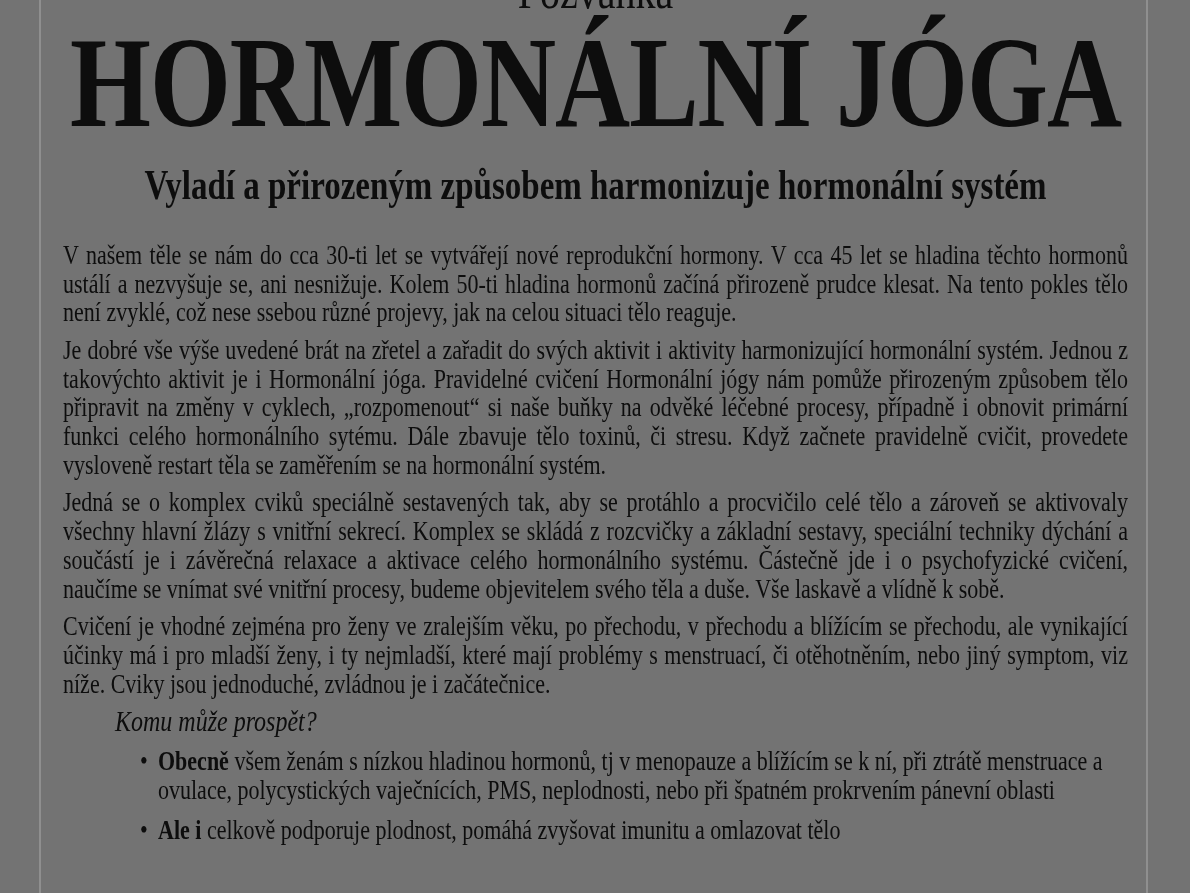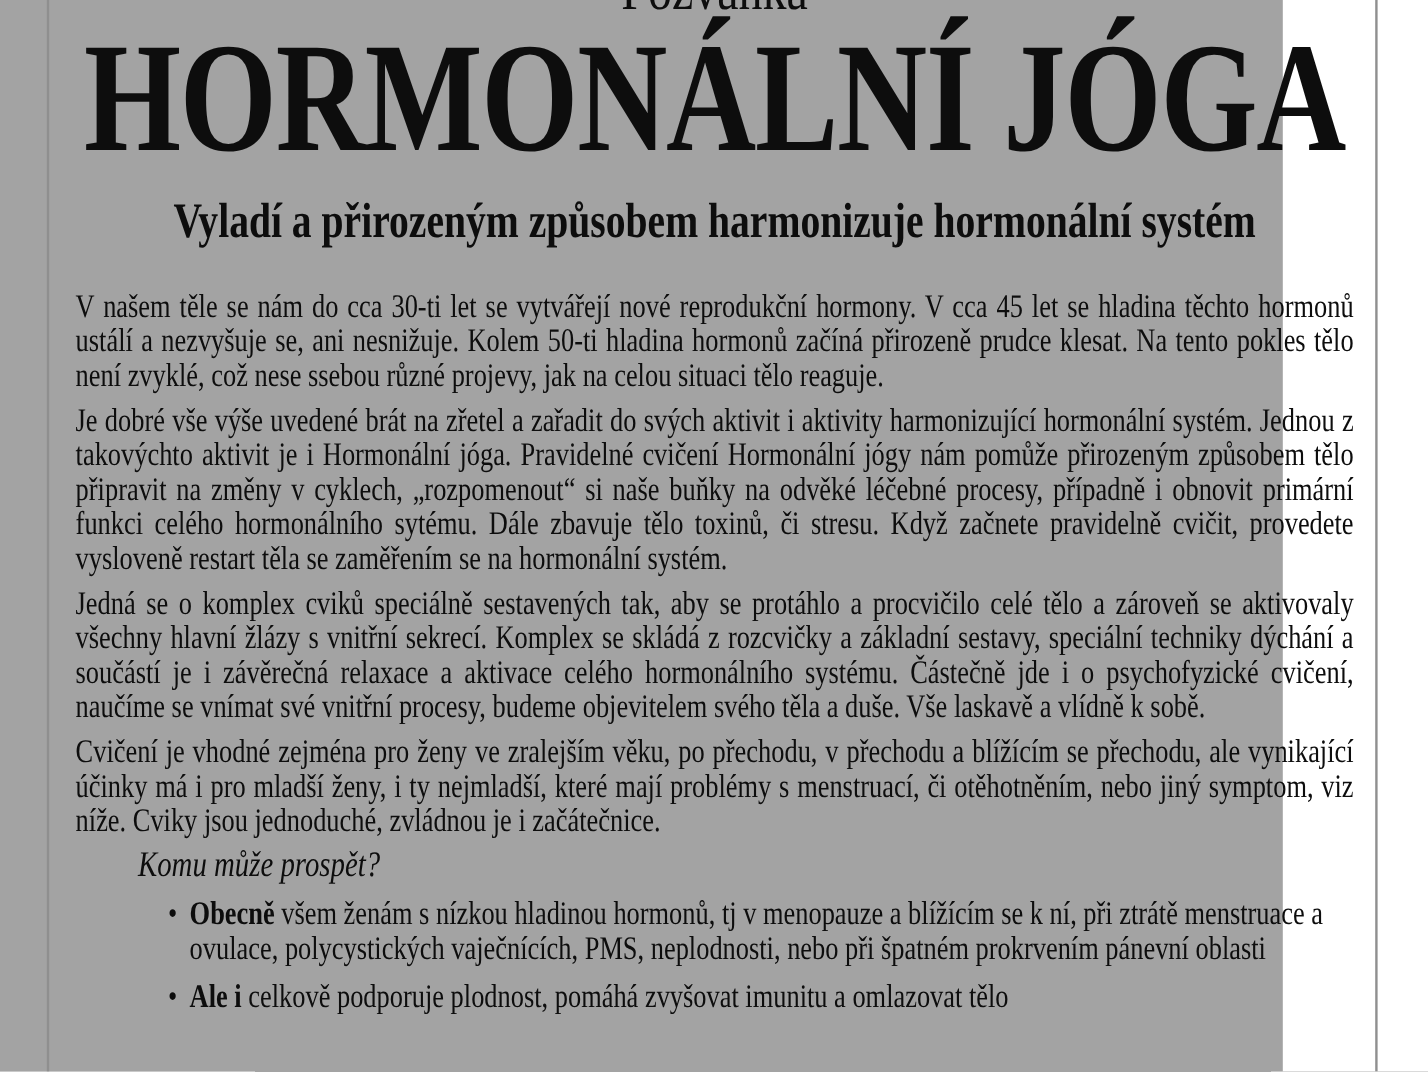--- a/index.html
+++ b/index.html
@@ -3,21 +3,21 @@
 <meta charset="utf-8">
 <style>
   html, body { margin: 0; padding: 0; }
   body {
     width: 1190px; height: 893px;
     overflow: hidden;
     background: #ffffff;
     font-family: "Liberation Serif", "DejaVu Serif", serif;
     color: #0d0d0d;
   }
-  .page { position: relative; width: 1069px; height: 893px; background: #a3a3a3; }
+  .page { position: relative; width: 1190px; height: 893px; background: #737373; }
   .vline {
     position: absolute; top: 0; bottom: 0; width: 2px;
     background: #8f8f8f;
   }
   .vline.left  { left: 39px; }
   .vline.right { left: 1146px; }
 
   
   .content {
     position: absolute; top: 0; left: 0;

